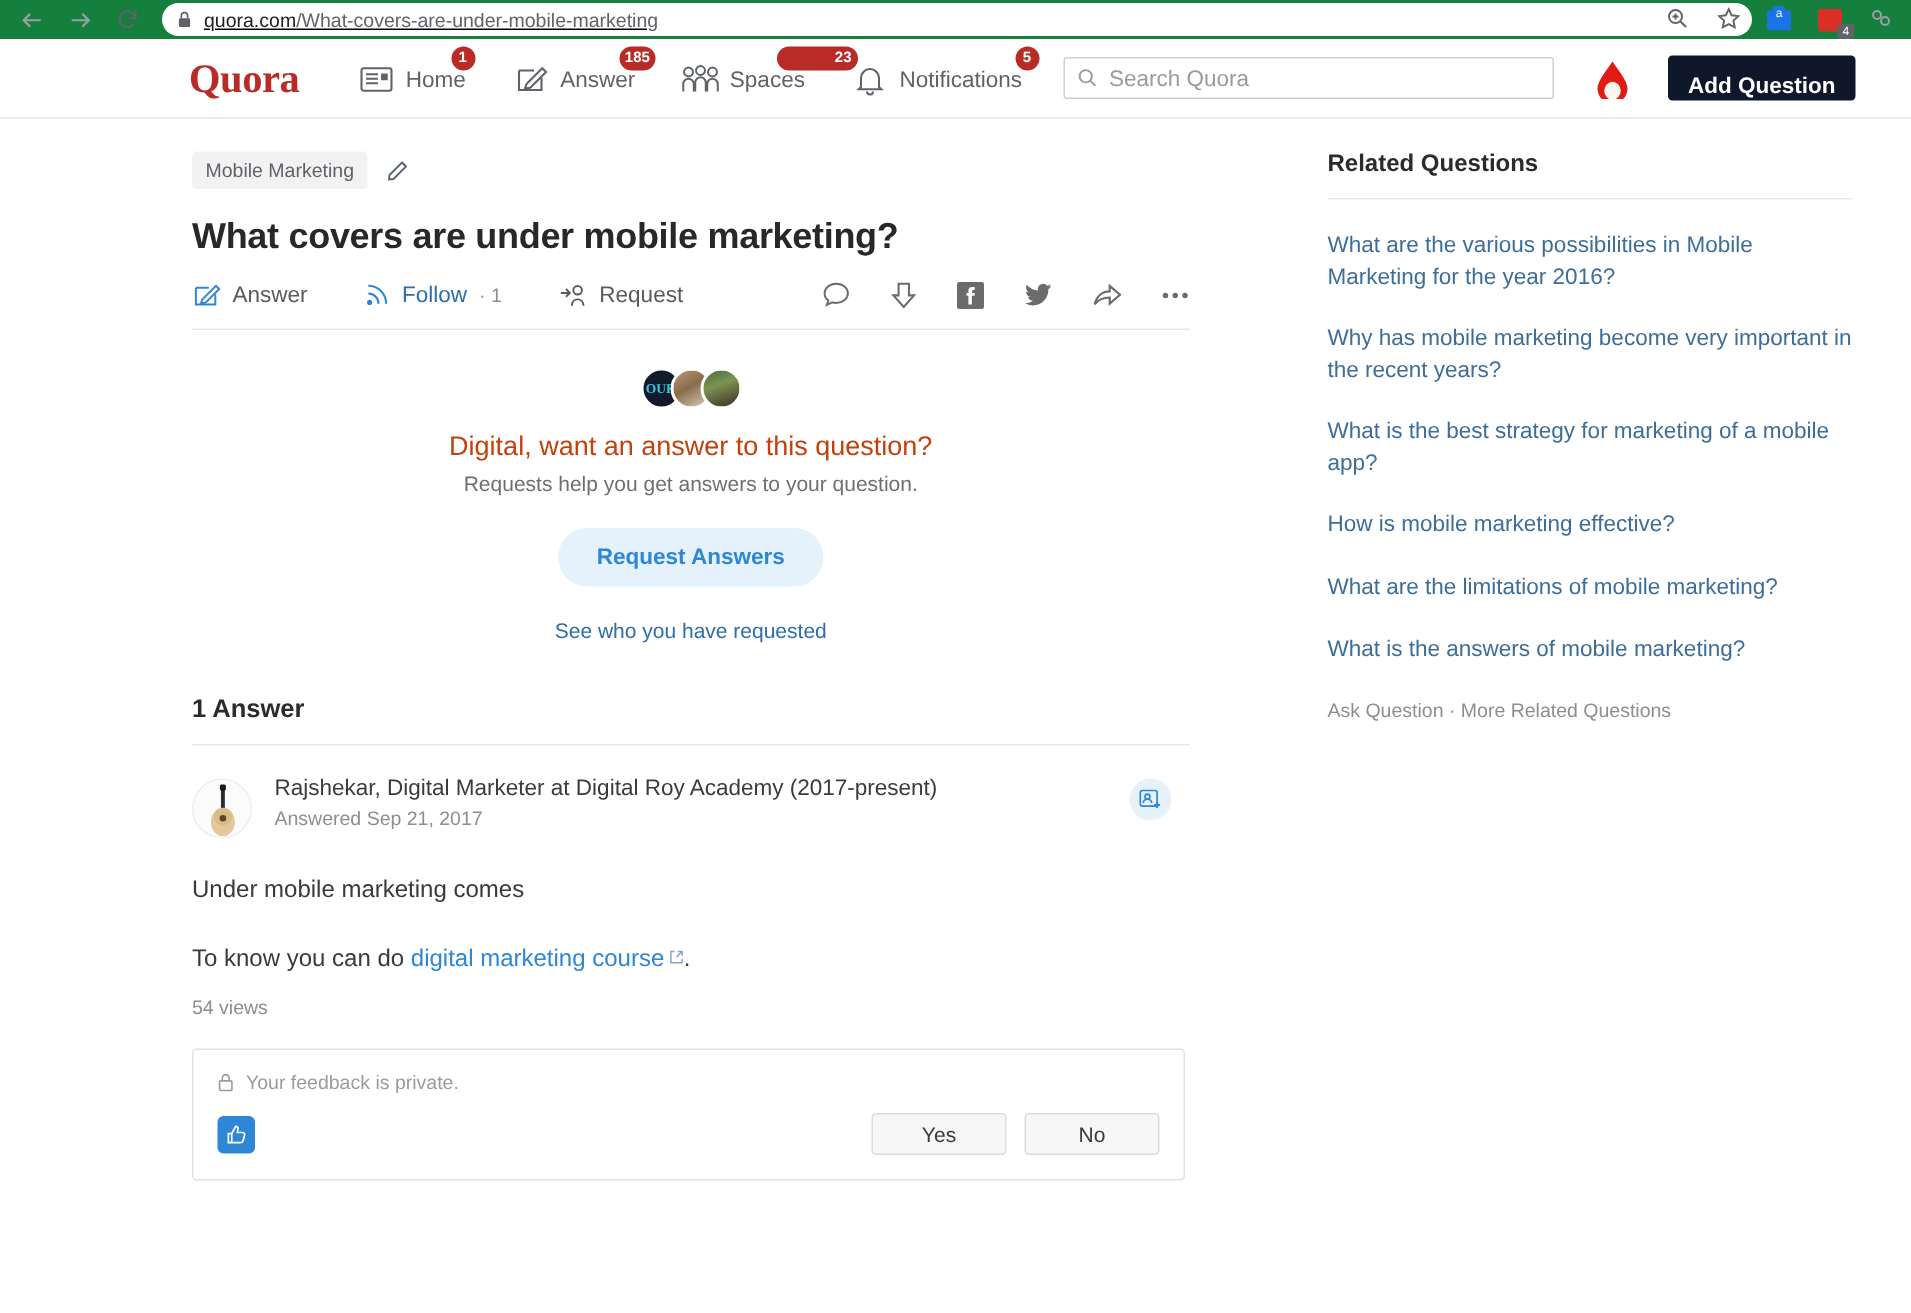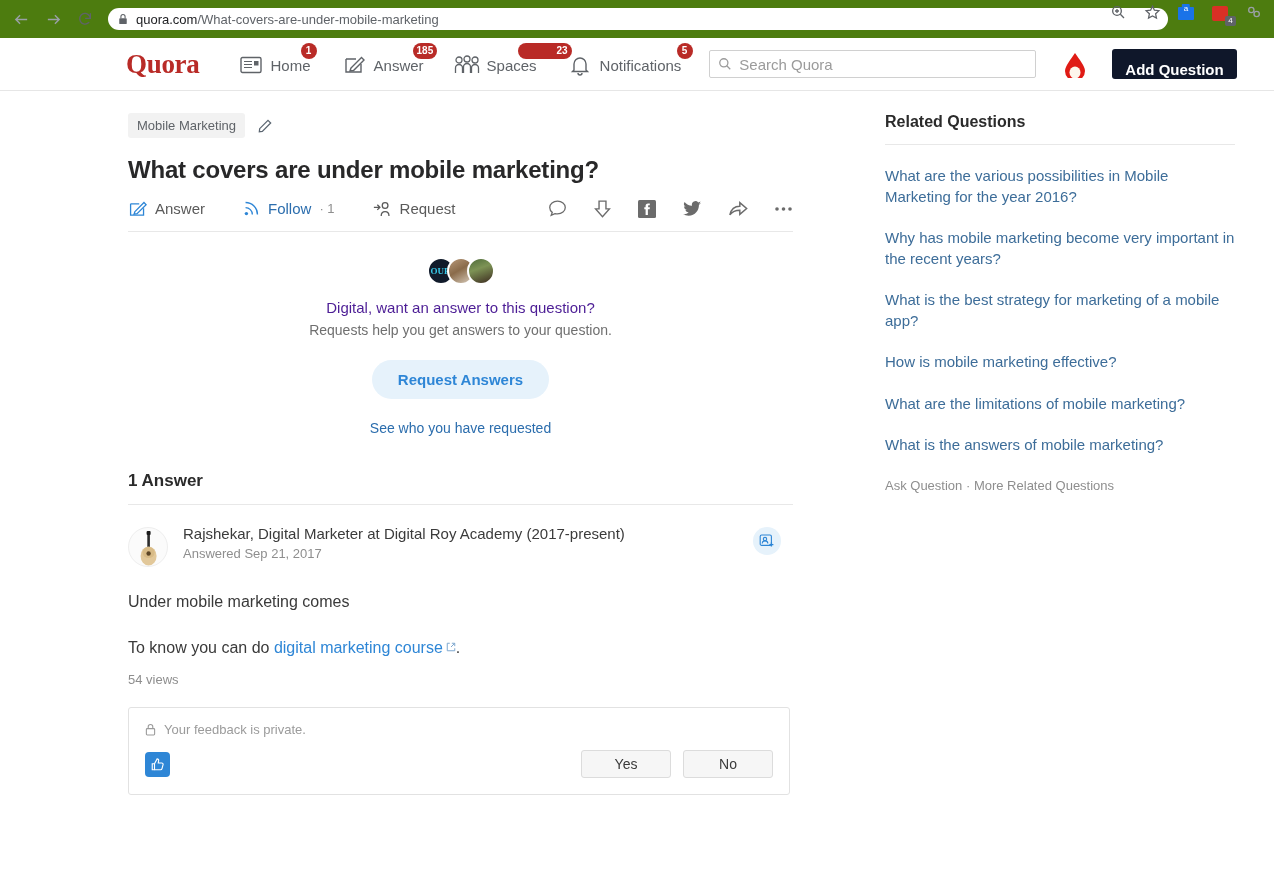--- a/index.html
+++ b/index.html
@@ -5,26 +5,27 @@
   * { box-sizing: border-box; margin: 0; padding: 0; }
   html, body {
     width: 1274px; height: 875px;
     background: #fff;
     font-family: "Liberation Sans", sans-serif;
     overflow: hidden;
   }
 
   
   .browser-bar {
-    height: 38px;
-    background: #4d7c0f;
+    height: 26px;
+    background: #15803d;
     display: flex;
     align-items: center;
     padding: 0 8px;
     position: relative;
+    text-decoration: underline;
   }
   .nav-btns { display: flex; align-items: center; gap: 14px; padding: 0 8px 0 4px; }
   .nav-btn { width: 18px; height: 18px; color: #9aa0a6; display: flex; align-items: center; justify-content: center; }
   .nav-btn svg { display: block; }
   .omnibox {
     flex: 1;
     height: 22px;
     background: #fff;
     border-radius: 11px;
     display: flex;
@@ -216,21 +217,21 @@
   .av1 { background: #111b2b; }
   .av1 .txt {
     position: absolute; inset: 0;
     display: flex; align-items: center; justify-content: center;
     color: #37c8e8; font-size: 9px; font-weight: 700;
     font-family: "Liberation Serif", serif;
   }
   .av2 { background: linear-gradient(150deg,#b8997a 0%,#8a6b4a 45%,#d9cdbd 100%); }
   .av3 { background: linear-gradient(160deg,#4e6b3a 0%,#7d9355 40%,#3d2b20 100%); }
 
-  .req-title { font-size: 15px; color: #4c1d95; margin-top: 14px; }
+  .req-title { font-size: 18px; color: #c2410c; margin-top: 14px; }
   .req-sub { font-size: 14px; color: #6f6f6f; margin-top: 6px; }
   .req-btn {
     margin-top: 22px;
     background: #e6f2fb;
     color: #2e86d6;
     border: none;
     border-radius: 20px;
     font-size: 15px;
     font-weight: 700;
     padding: 11px 26px;

